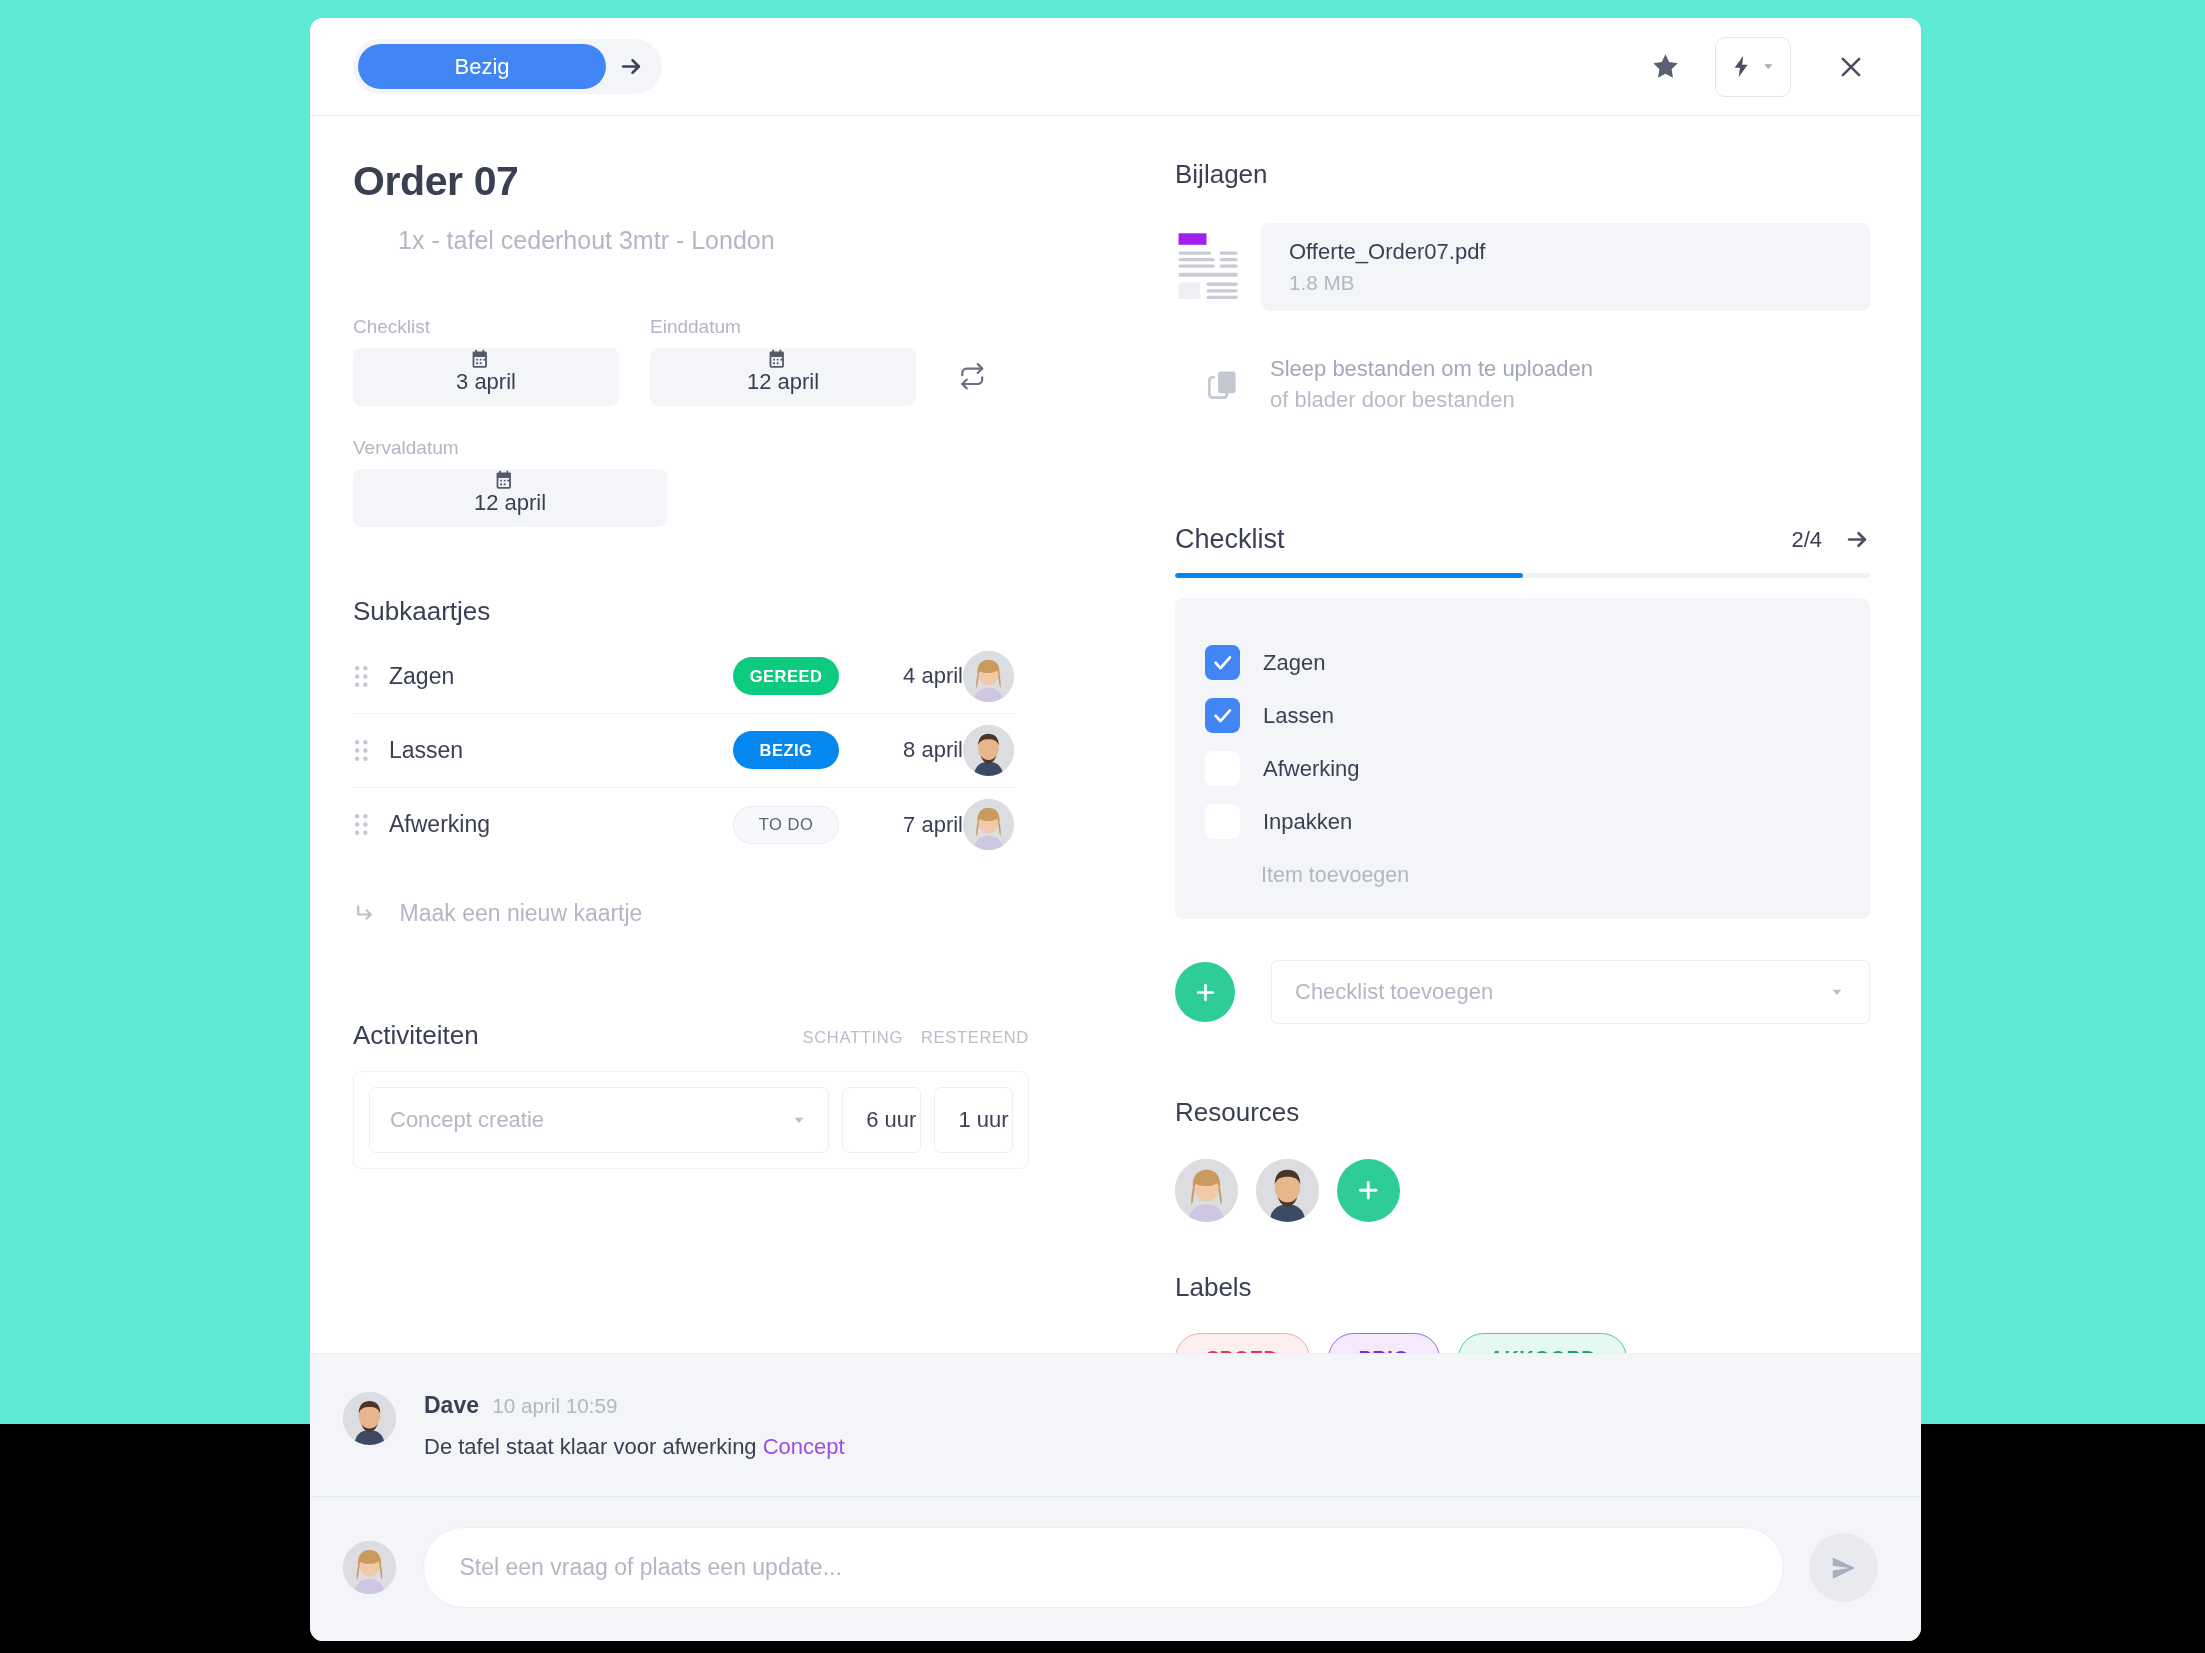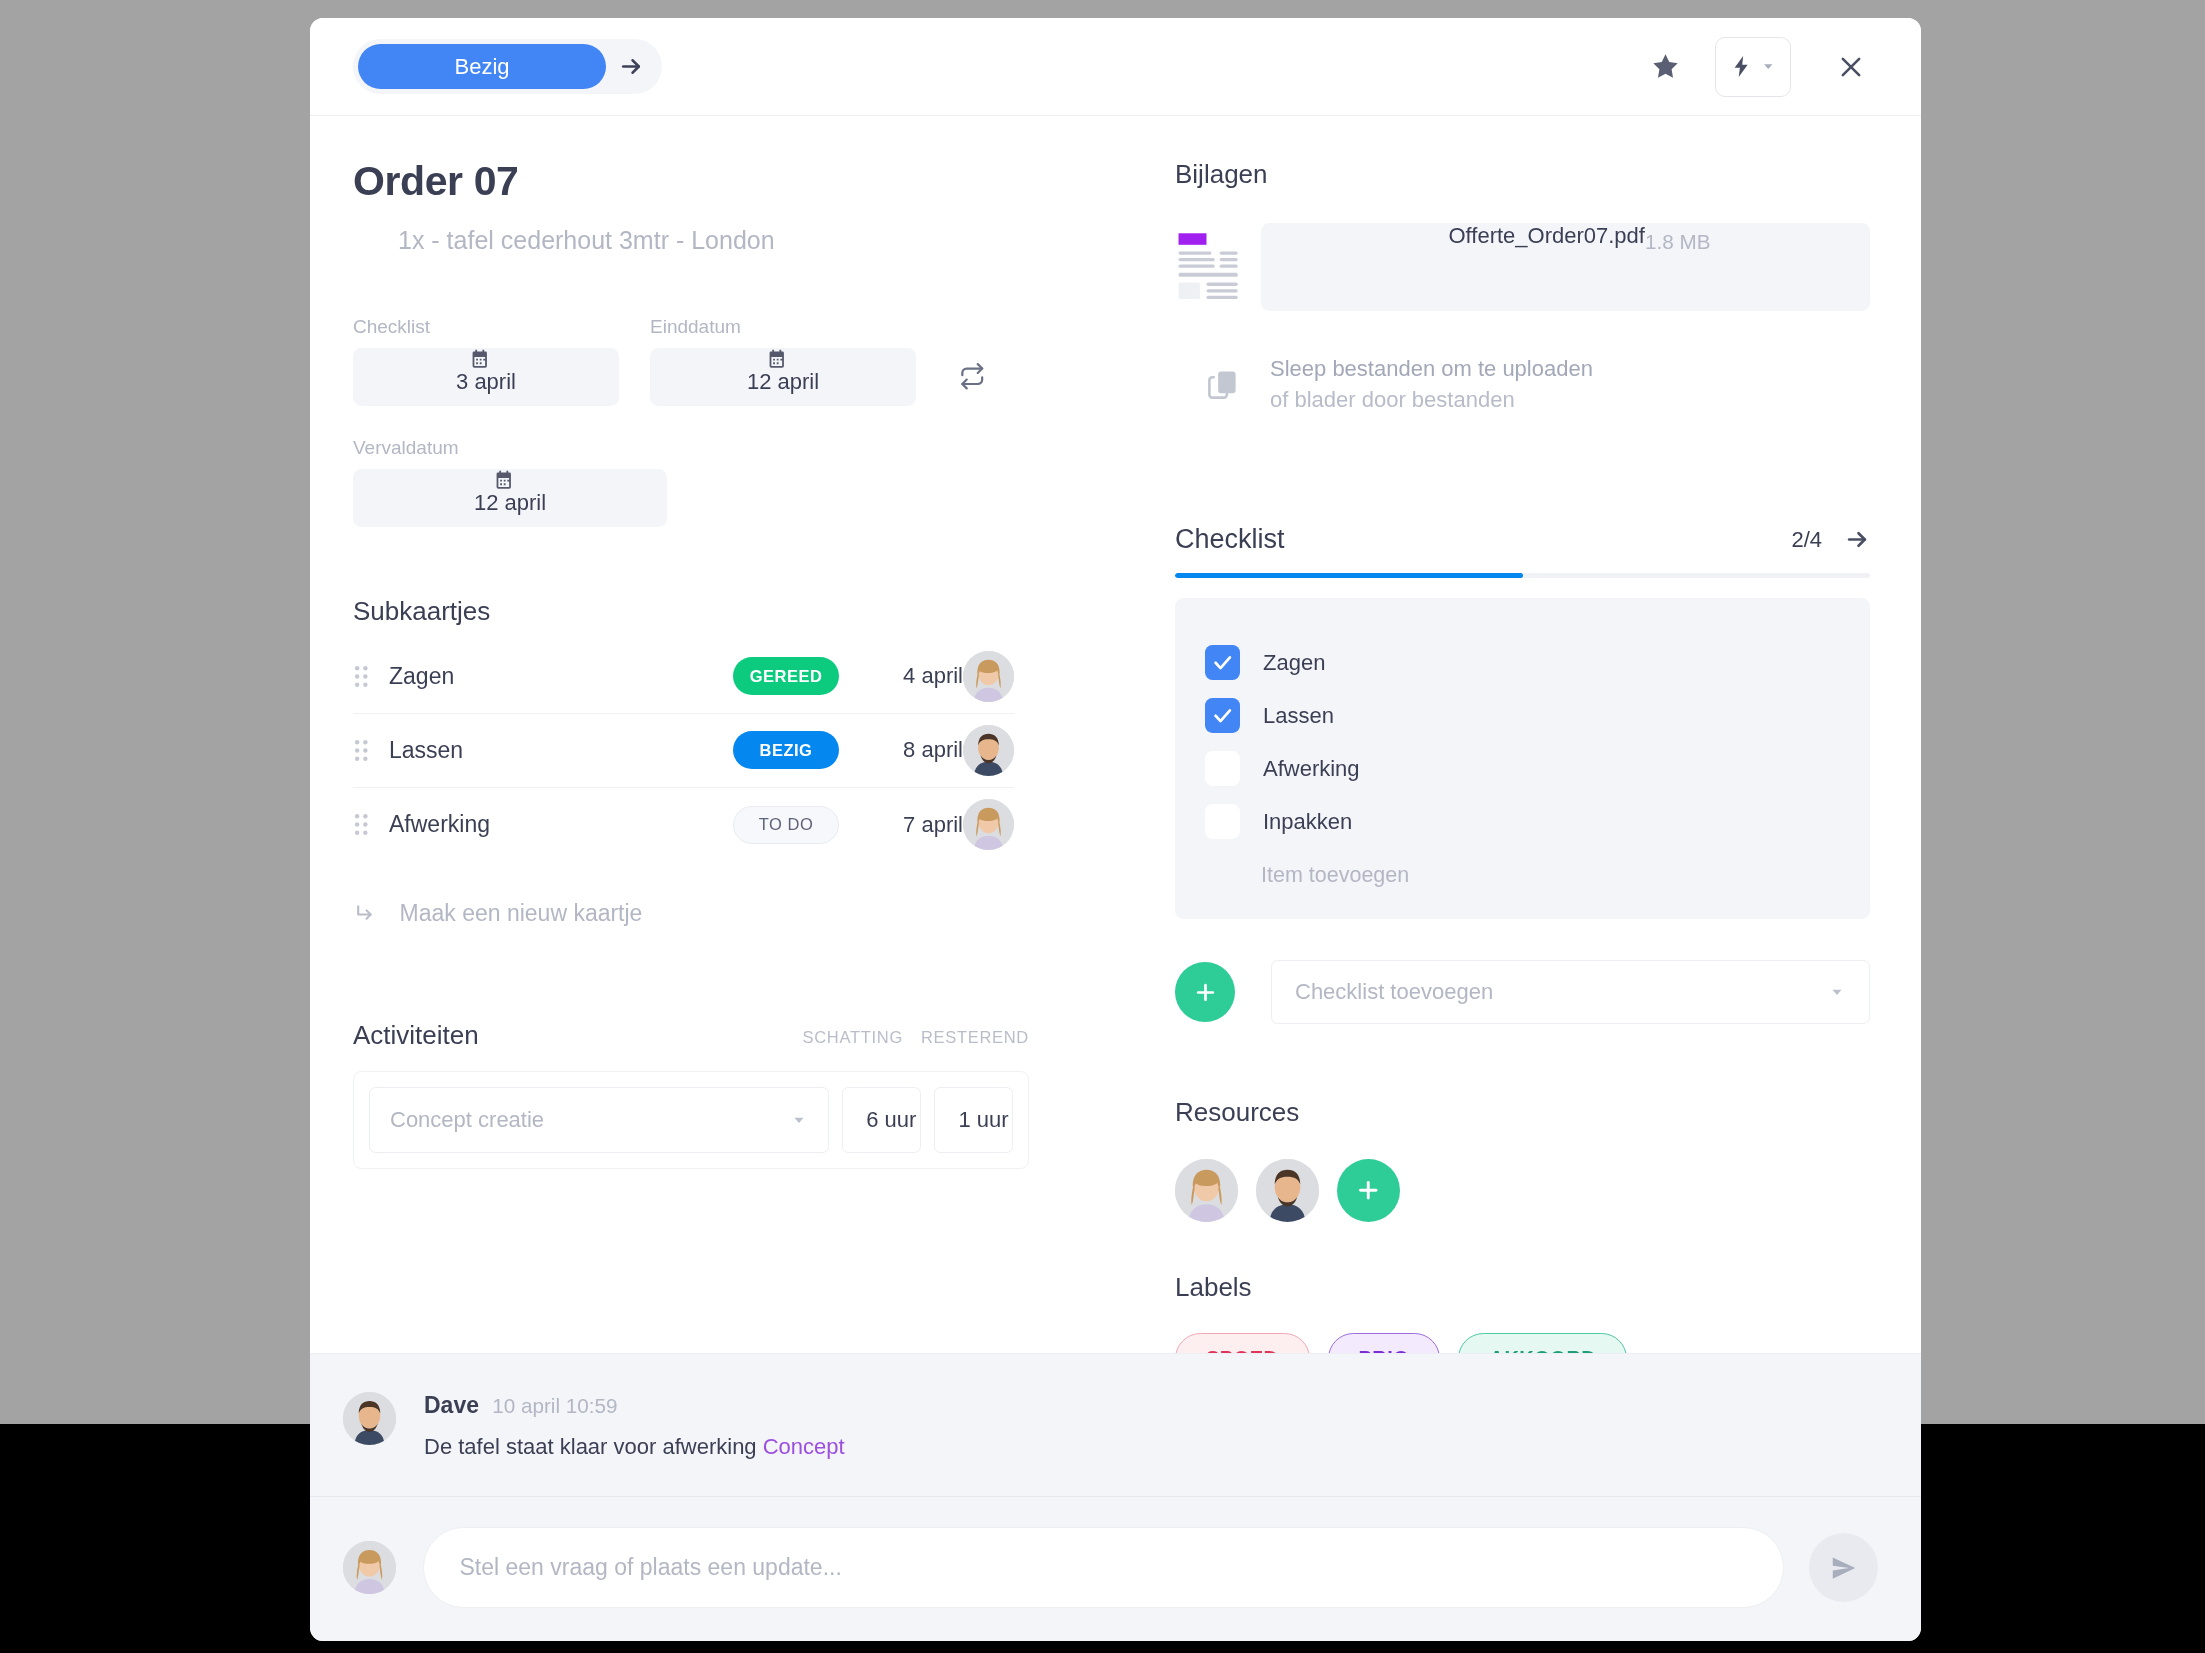--- a/index.html
+++ b/index.html
@@ -2,21 +2,21 @@
 <html style="font-size:13.2px"><head>
 <meta charset="utf-8">
 <style>
   * { box-sizing: border-box; margin: 0; padding: 0; }
   html, body {
     width: 2205px; height: 1654px;
     background: #000000;
     font-family: "Liberation Sans", sans-serif;
     overflow: hidden;
   }
-  .stage { position: relative; width: 2205px; height: 1424px; background:#a3a3a3; }
+  .stage { position: relative; width: 2205px; height: 1424px; background:#5eead4; }
 
   .window {
     position: absolute;
     left: 310px; top: 18px;
     width: 1611px; height: 1623px;
     background: #ffffff;
     border-radius: 13.2px;
     overflow: hidden;
     display: flex;
     flex-direction: column;
@@ -226,21 +226,21 @@
     width: 86px; height: 74px;
     flex: 0 0 auto;
     position: relative;
     margin-right: 5px;
   }
   .attach-card {
     flex: 1;
     background: #f4f5f9;
     border-radius: 8.3px;
     height: 88px;
-    display: flex; flex-direction: row; justify-content: center;
+    display: flex; flex-direction: column; justify-content: center;
     padding-left: 28px;
     margin-left: -5px;
     cursor: pointer;
   }
   .attach-name { font-size: 22px; color: #3b3f54; }
   .attach-size { font-size: 20.7px; color: #b3b7c4; margin-top: 6.6px; }
 
   .dropzone {
     margin-top: 45px;
     display: flex; align-items: center;

